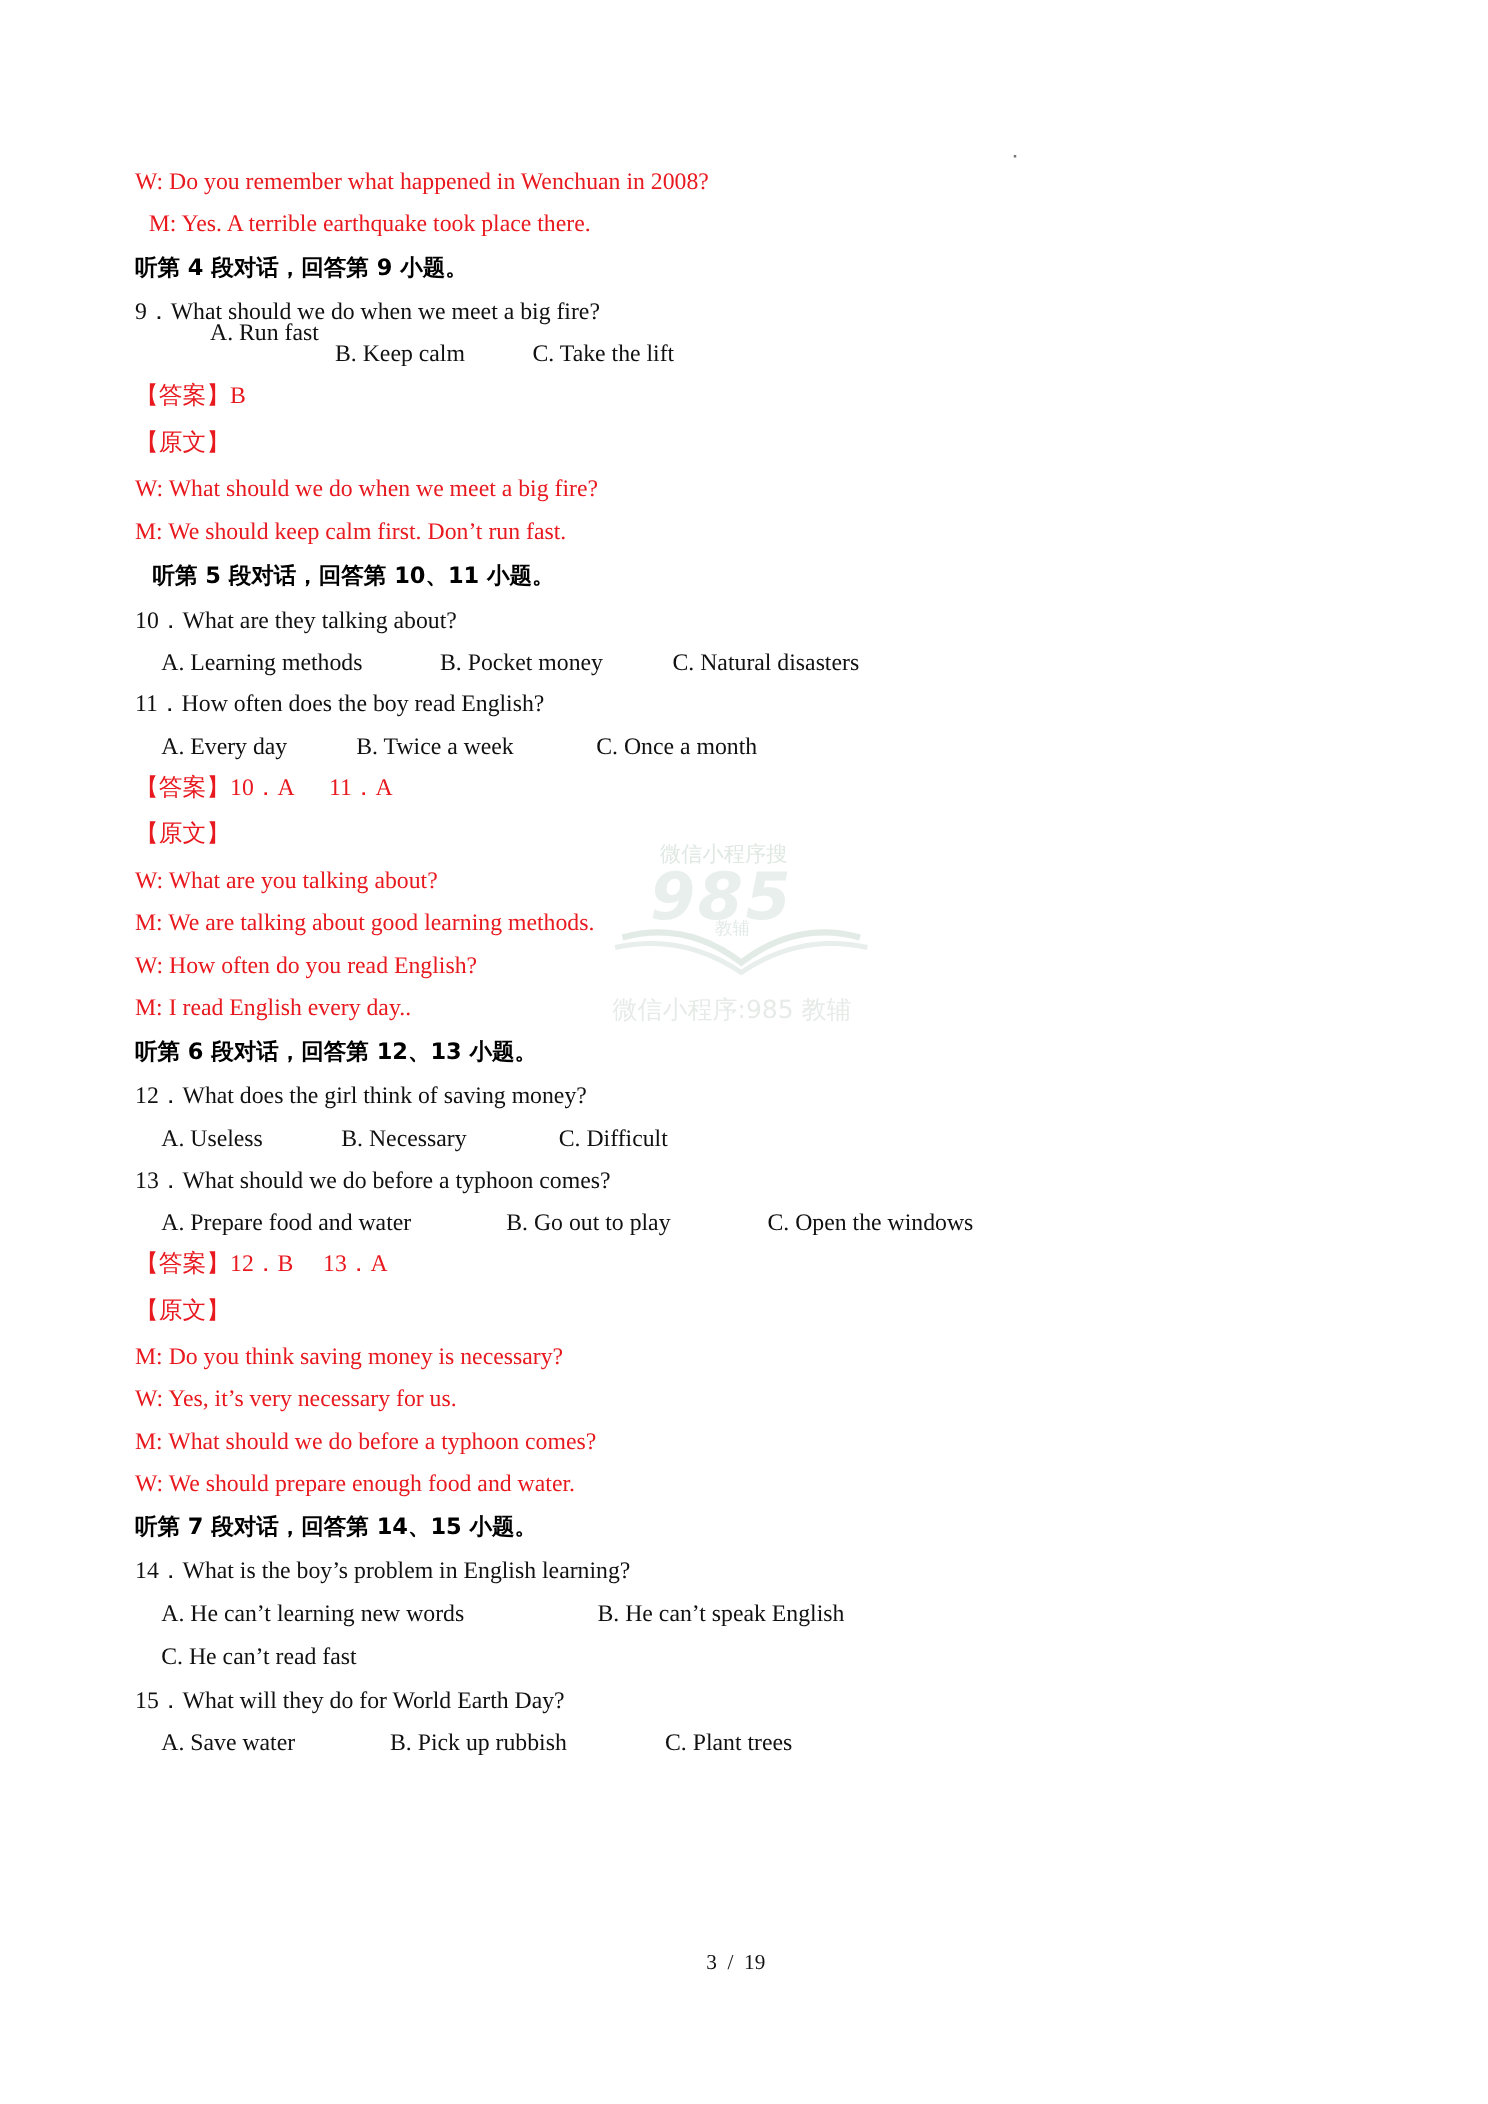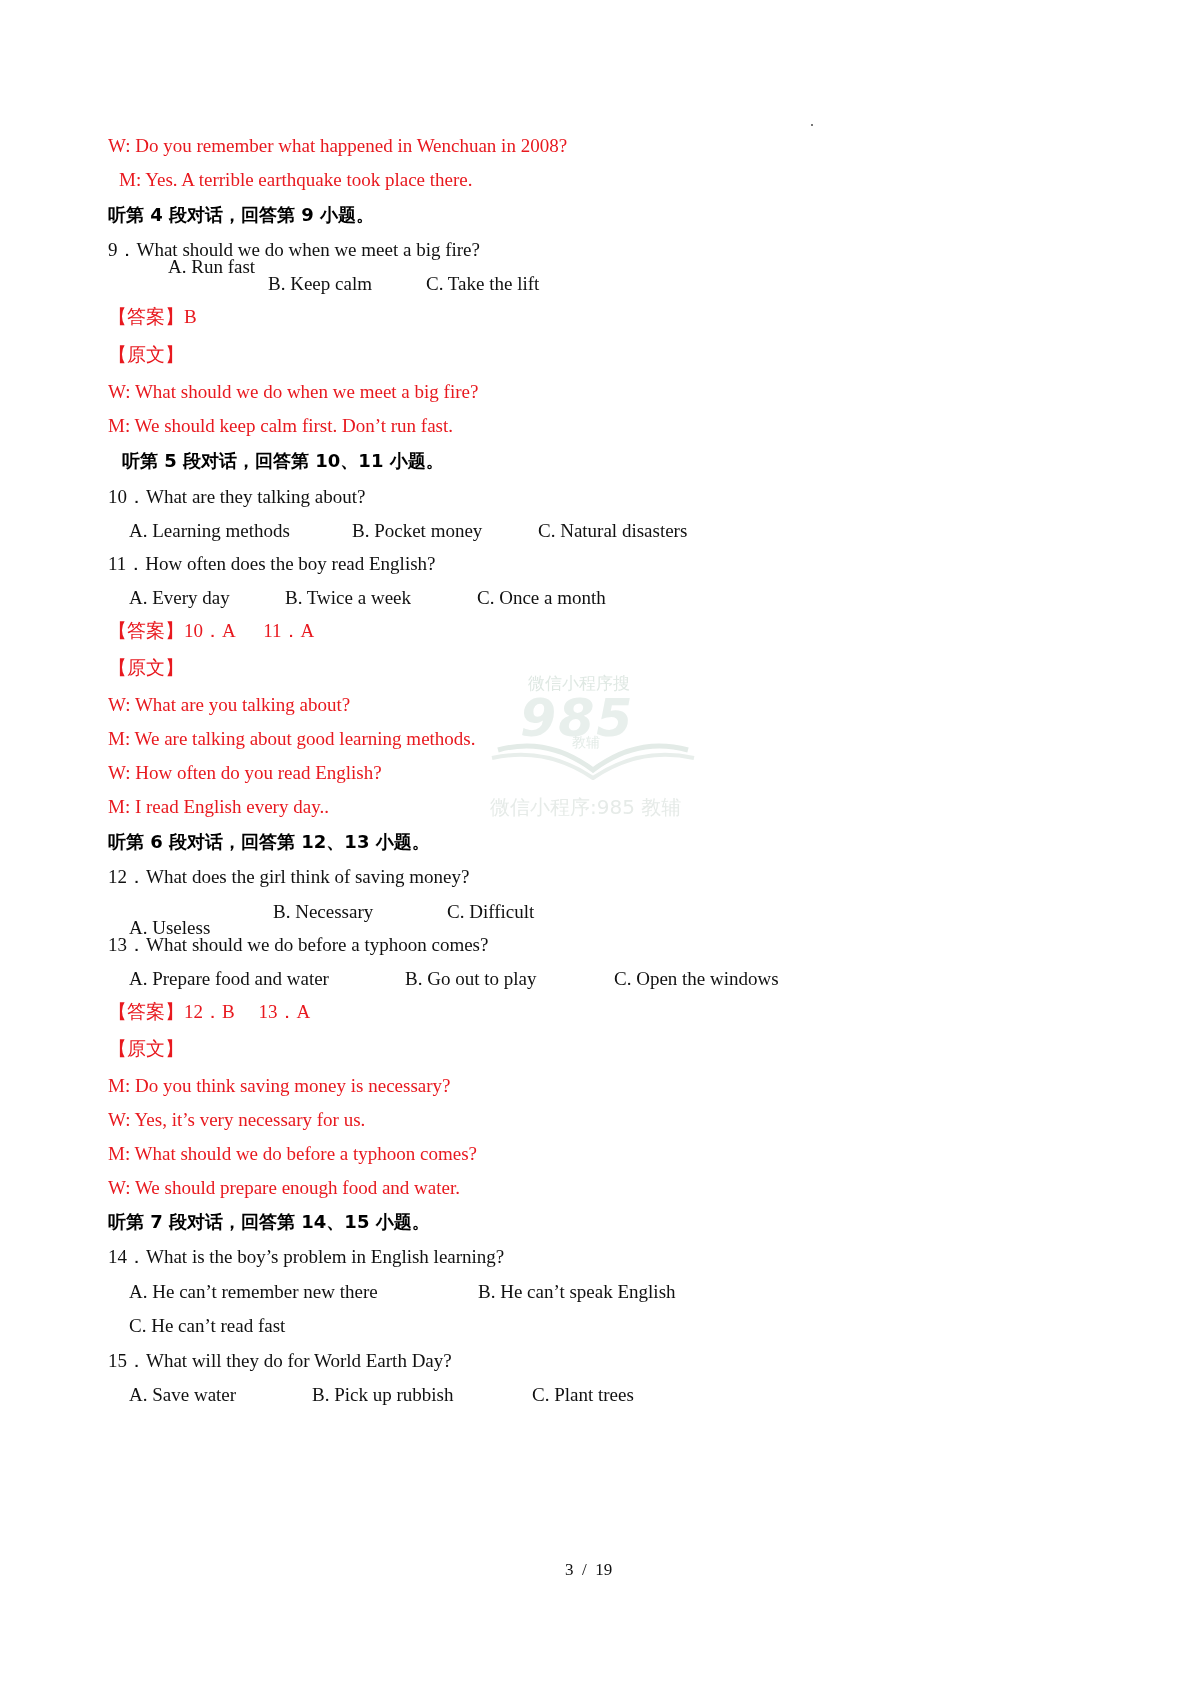--- a/index.html
+++ b/index.html
@@ -48,37 +48,37 @@
 <div class="opt" style="top:586px; left:477px;text-align:center;">C. Once a month</div>
 <div class="line tag" style="top:619px;"><span>【答案】</span><span>10．A      11．A</span></div>
 <div class="line tag" style="top:656px;">【原文】</div>
 <div class="line red" style="top:693px;">W: What are you talking about?</div>
 <div class="line red" style="top:727px;">M: We are talking about good learning methods.</div>
 <div class="line red" style="top:761px;">W: How often do you read English?</div>
 <div class="line red" style="top:795px;">M: I read English every day..</div>
 
 <div class="line bold-cn" style="top:830px;">听第 6 段对话，回答第 12、13 小题。</div>
 <div class="line" style="top:865px;">12．What does the girl think of saving money?</div>
-<div class="opt" style="top:900px; left:129px;margin-top:16px;">A. Useless</div>
+<div class="opt" style="top:900px; left:129px;">A. Useless</div>
 <div class="opt" style="top:900px; left:273px;">B. Necessary</div>
 <div class="opt" style="top:900px; left:447px;">C. Difficult</div>
 <div class="line" style="top:933px;">13．What should we do before a typhoon comes?</div>
 <div class="opt" style="top:967px; left:129px;">A. Prepare food and water</div>
 <div class="opt" style="top:967px; left:405px;">B. Go out to play</div>
 <div class="opt" style="top:967px; left:614px;">C. Open the windows</div>
 <div class="line tag" style="top:1000px;"><span>【答案】</span><span>12．B     13．A</span></div>
 <div class="line tag" style="top:1037px;">【原文】</div>
 <div class="line red" style="top:1074px;">M: Do you think saving money is necessary?</div>
 <div class="line red" style="top:1108px;">W: Yes, it’s very necessary for us.</div>
 <div class="line red" style="top:1142px;">M: What should we do before a typhoon comes?</div>
 <div class="line red" style="top:1176px;">W: We should prepare enough food and water.</div>
 
 <div class="line bold-cn" style="top:1210px;">听第 7 段对话，回答第 14、15 小题。</div>
 <div class="line" style="top:1245px;">14．What is the boy’s problem in English learning?</div>
-<div class="opt" style="top:1280px; left:129px;">A. He can’t remember new there</div>
+<div class="opt" style="top:1280px; left:129px;">A. He can’t learning new words</div>
 <div class="opt" style="top:1280px; left:478px;">B. He can’t speak English</div>
 <div class="opt" style="top:1314px; left:129px;">C. He can’t read fast</div>
 <div class="line" style="top:1349px;">15．What will they do for World Earth Day?</div>
 <div class="opt" style="top:1383px; left:129px;text-align:right;">A. Save water</div>
 <div class="opt" style="top:1383px; left:312px;">B. Pick up rubbish</div>
 <div class="opt" style="top:1383px; left:532px;">C. Plant trees</div>
 
 <div class="watermark">
   <div class="wm-top">微信小程序搜</div>
   <div class="wm-num">985</div>

